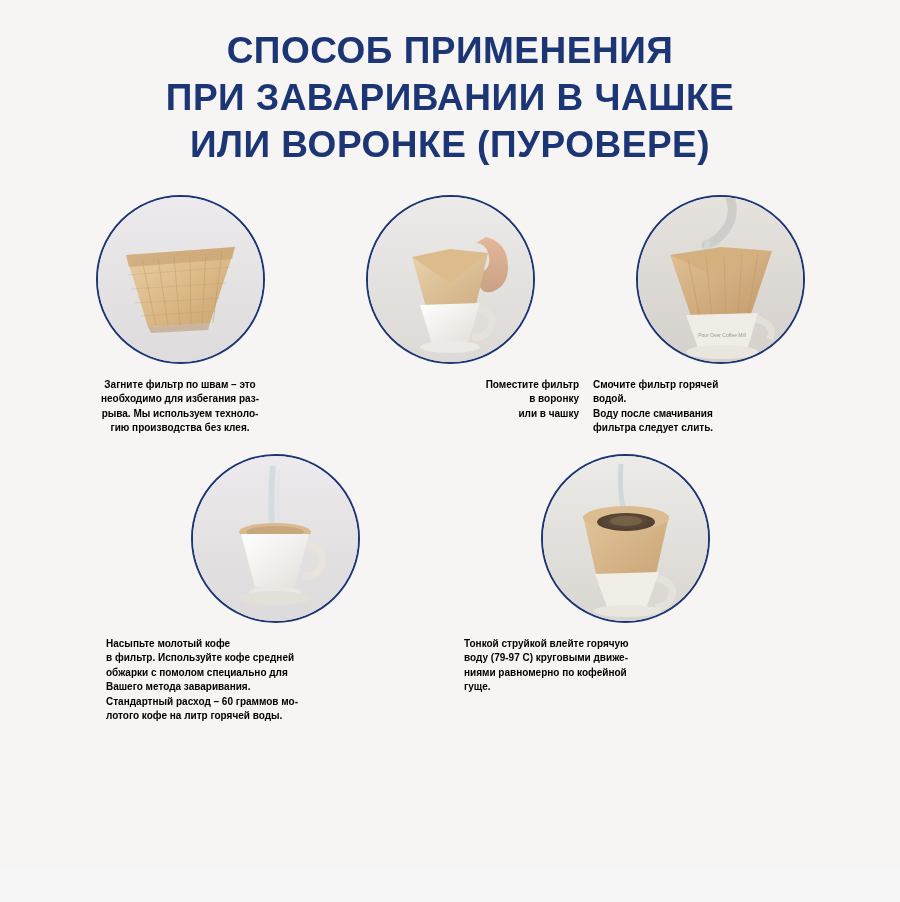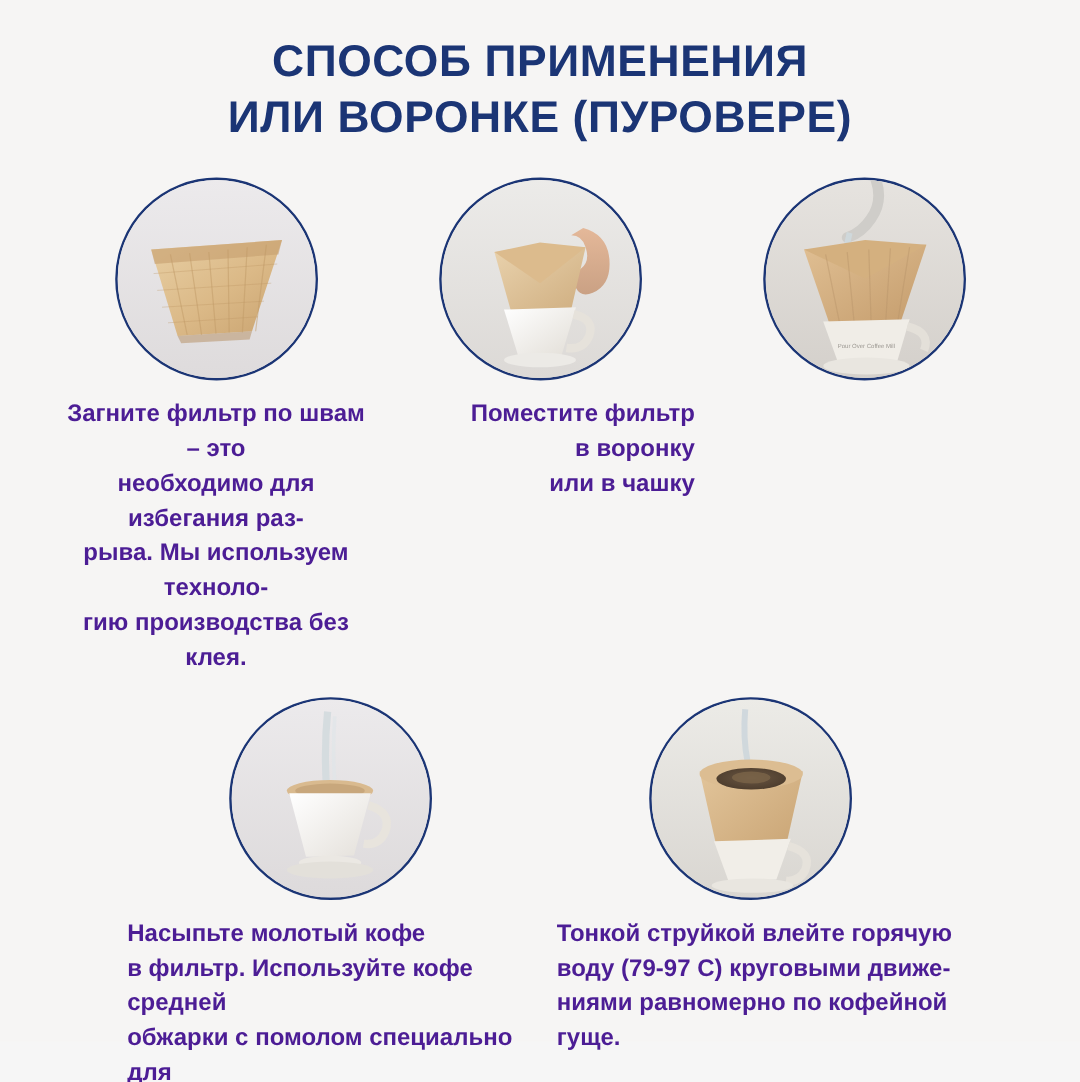--- a/index.html
+++ b/index.html
@@ -68,42 +68,43 @@
     border-radius: 50%;
     border: 2px solid #1b3575;
     overflow: hidden;
     position: relative;
     background: #e8e6e4;
   }
   .photo svg { display: block; }
 
   .caption {
     margin-top: 14px;
-    font-size: 20px;
+    font-size: 10px;
     font-weight: bold;
     line-height: 1.45;
-    color: #4c1d95;
+    color: #000000;
     white-space: pre-line;
     padding: 0 6px;
   }
 
   
   .step-1 .caption { text-align: center; }
   .step-2 .caption { text-align: right; padding-left: 14px; }
   .step-3 .caption { text-align: left; padding-left: 8px; }
   .step-4 .caption { text-align: left; }
   .step-5 .caption { text-align: left; padding-left: 14px; }
 </style>
 </head>
 <body>
 
 <div class="page">
 
   <div class="title-block">
     <div class="title-line">СПОСОБ ПРИМЕНЕНИЯ</div>
+    <div class="title-line">ПРИ ЗАВАРИВАНИИ В ЧАШКЕ</div>
     <div class="title-line">ИЛИ ВОРОНКЕ (ПУРОВЕРЕ)</div>
   </div>
 
   <div class="row row-top">
 
     <div class="step step-1">
       <div class="photo-wrap">
         <div class="photo">
           <svg width="165" height="165" viewBox="0 0 165 165" aria-hidden="true">
             <defs>
@@ -217,20 +218,24 @@
               <line x1="120" y1="56" x2="110" y2="119"></line>
             </g>
 
             <path d="M48 118 L120 116 L110 150 L60 151 Z" fill="#f0ede7"></path>
             <path d="M118 122 q20 5 14 20" fill="none" stroke="#e4e0d9" stroke-width="7"></path>
             <ellipse cx="84" cy="155" rx="36" ry="7" fill="#e9e6e0"></ellipse>
             <text x="84" y="140" font-size="5" fill="#9b9791" text-anchor="middle" font-family="Liberation Sans, sans-serif">Pour Over Coffee Mill</text>
           </svg>
         </div>
       </div>
+      <div class="caption">Смочите фильтр горячей
+водой.
+Воду после смачивания
+фильтра следует слить.</div>
     </div>
 
   </div>
 
   <div class="row row-bottom">
 
     <div class="step step-4">
       <div class="photo-wrap">
         <div class="photo">
           <svg width="165" height="165" viewBox="0 0 165 165" aria-hidden="true">

